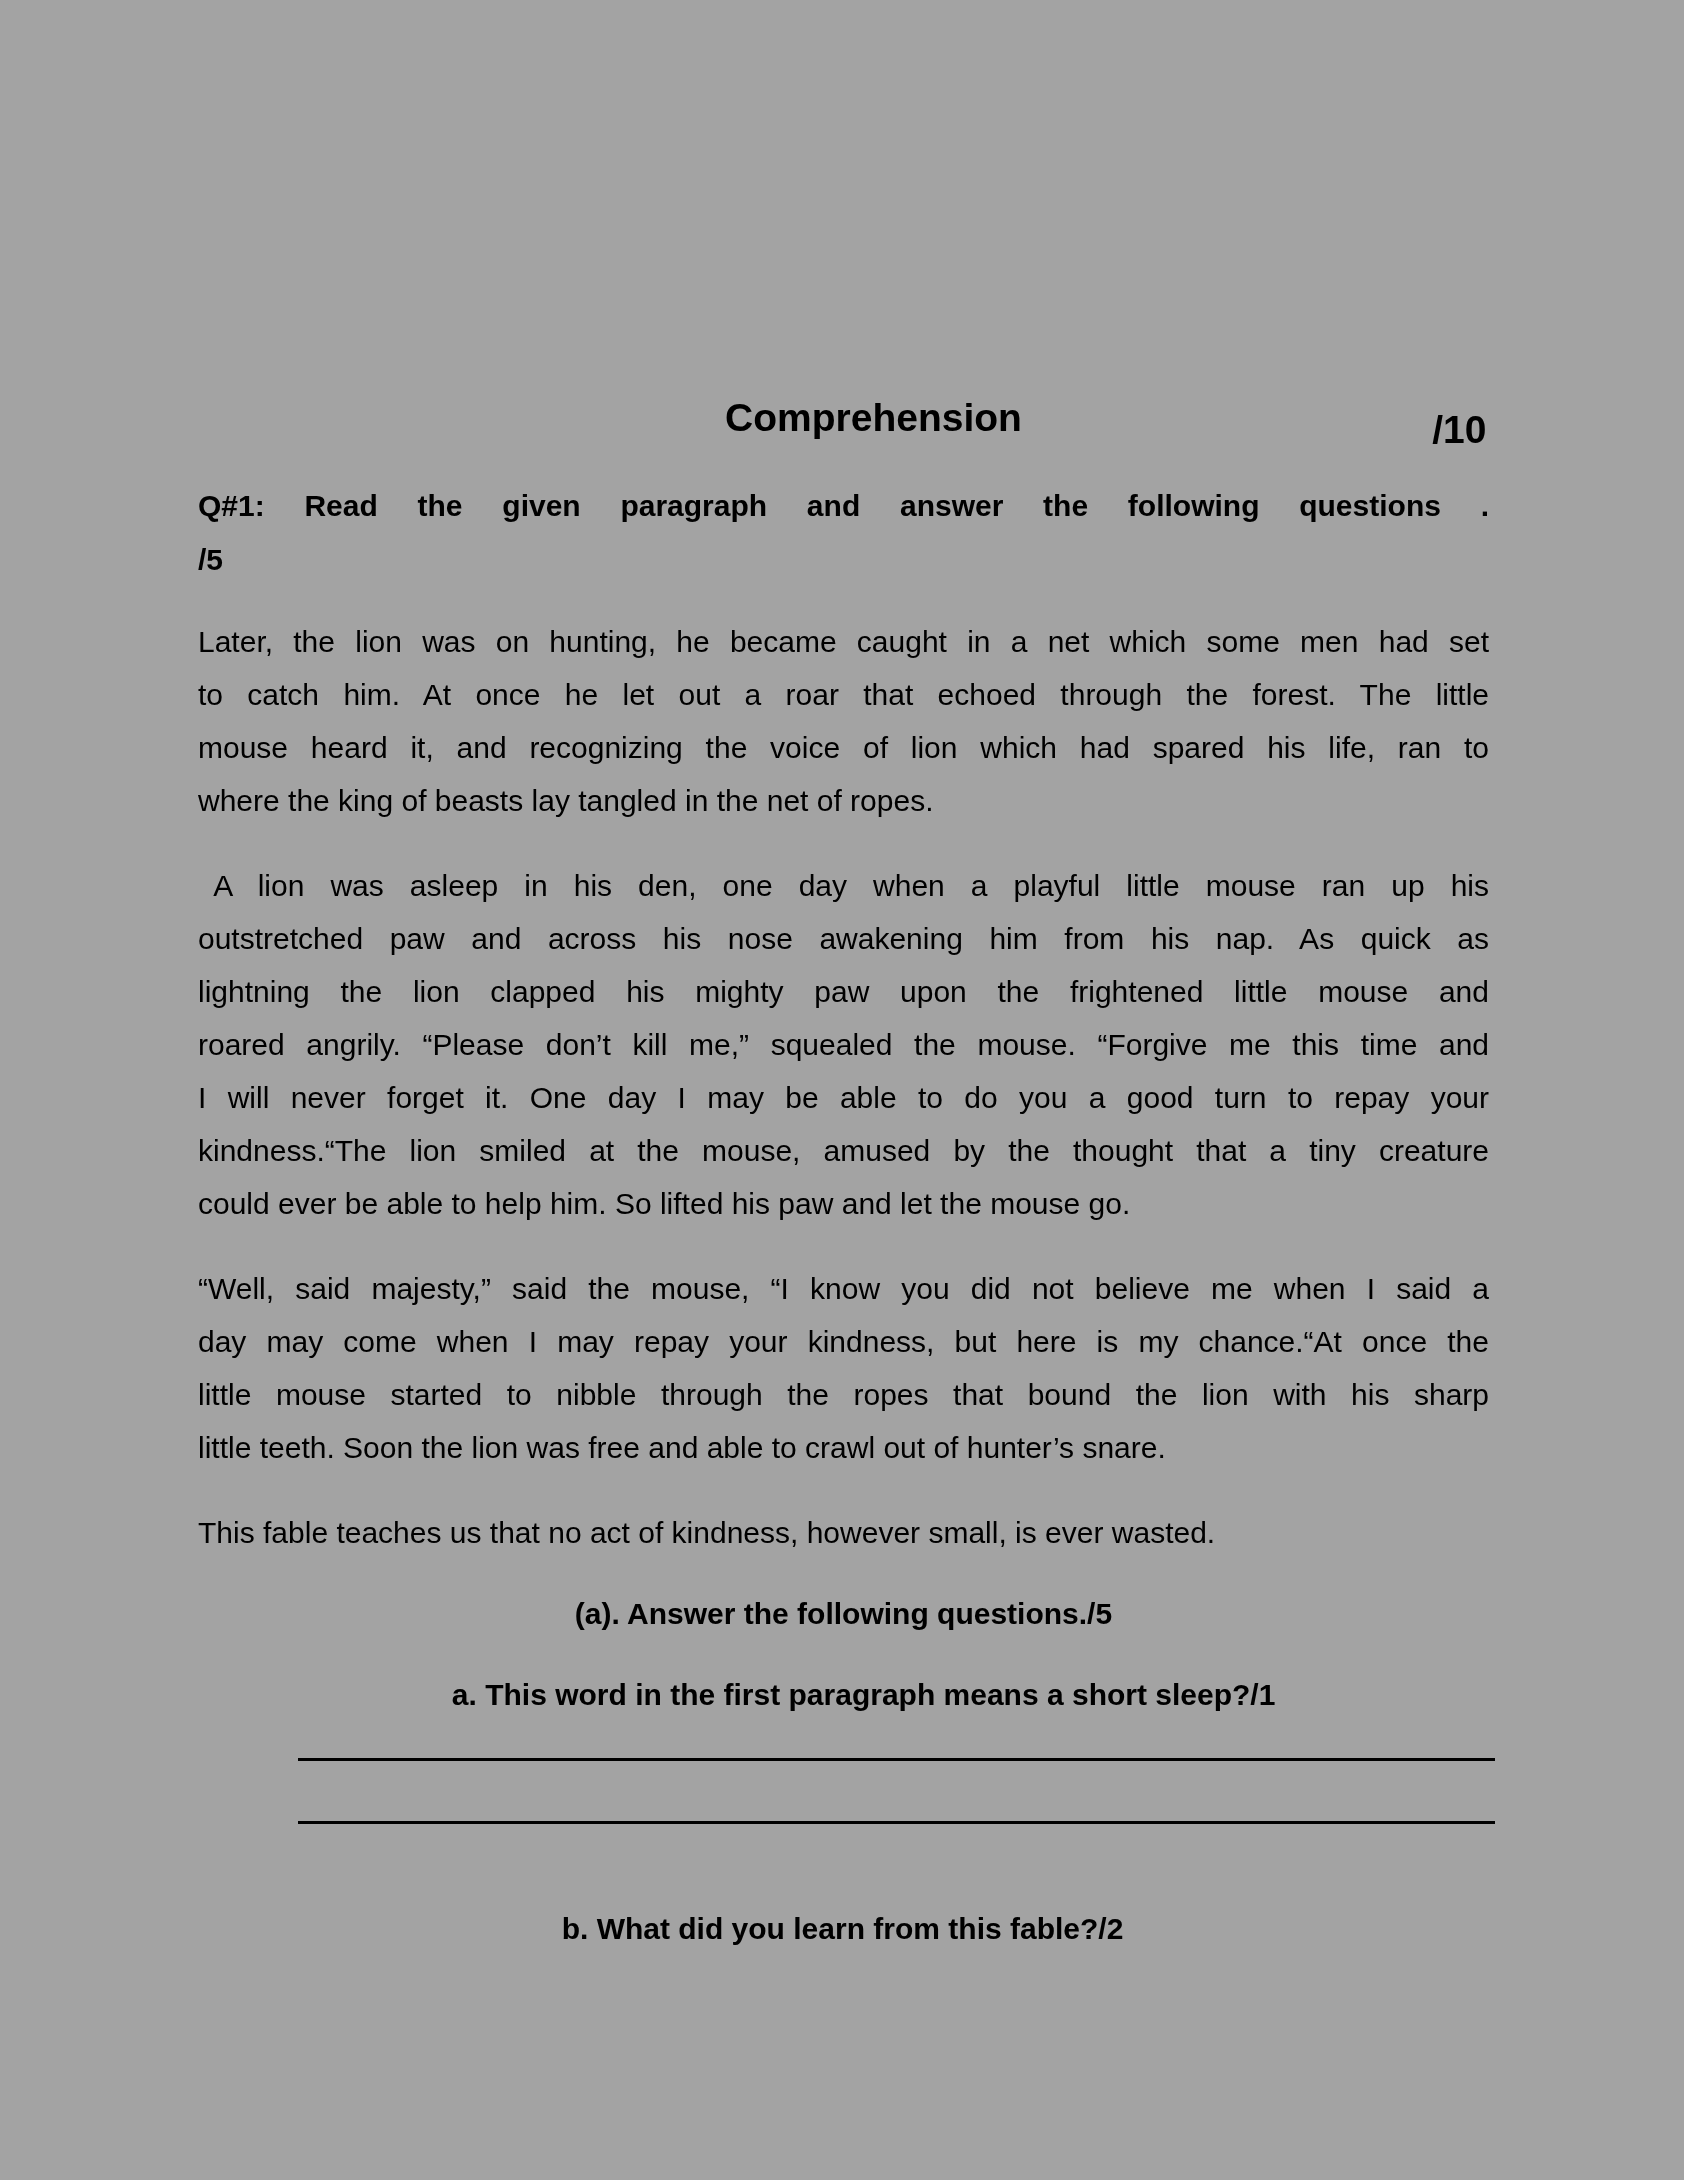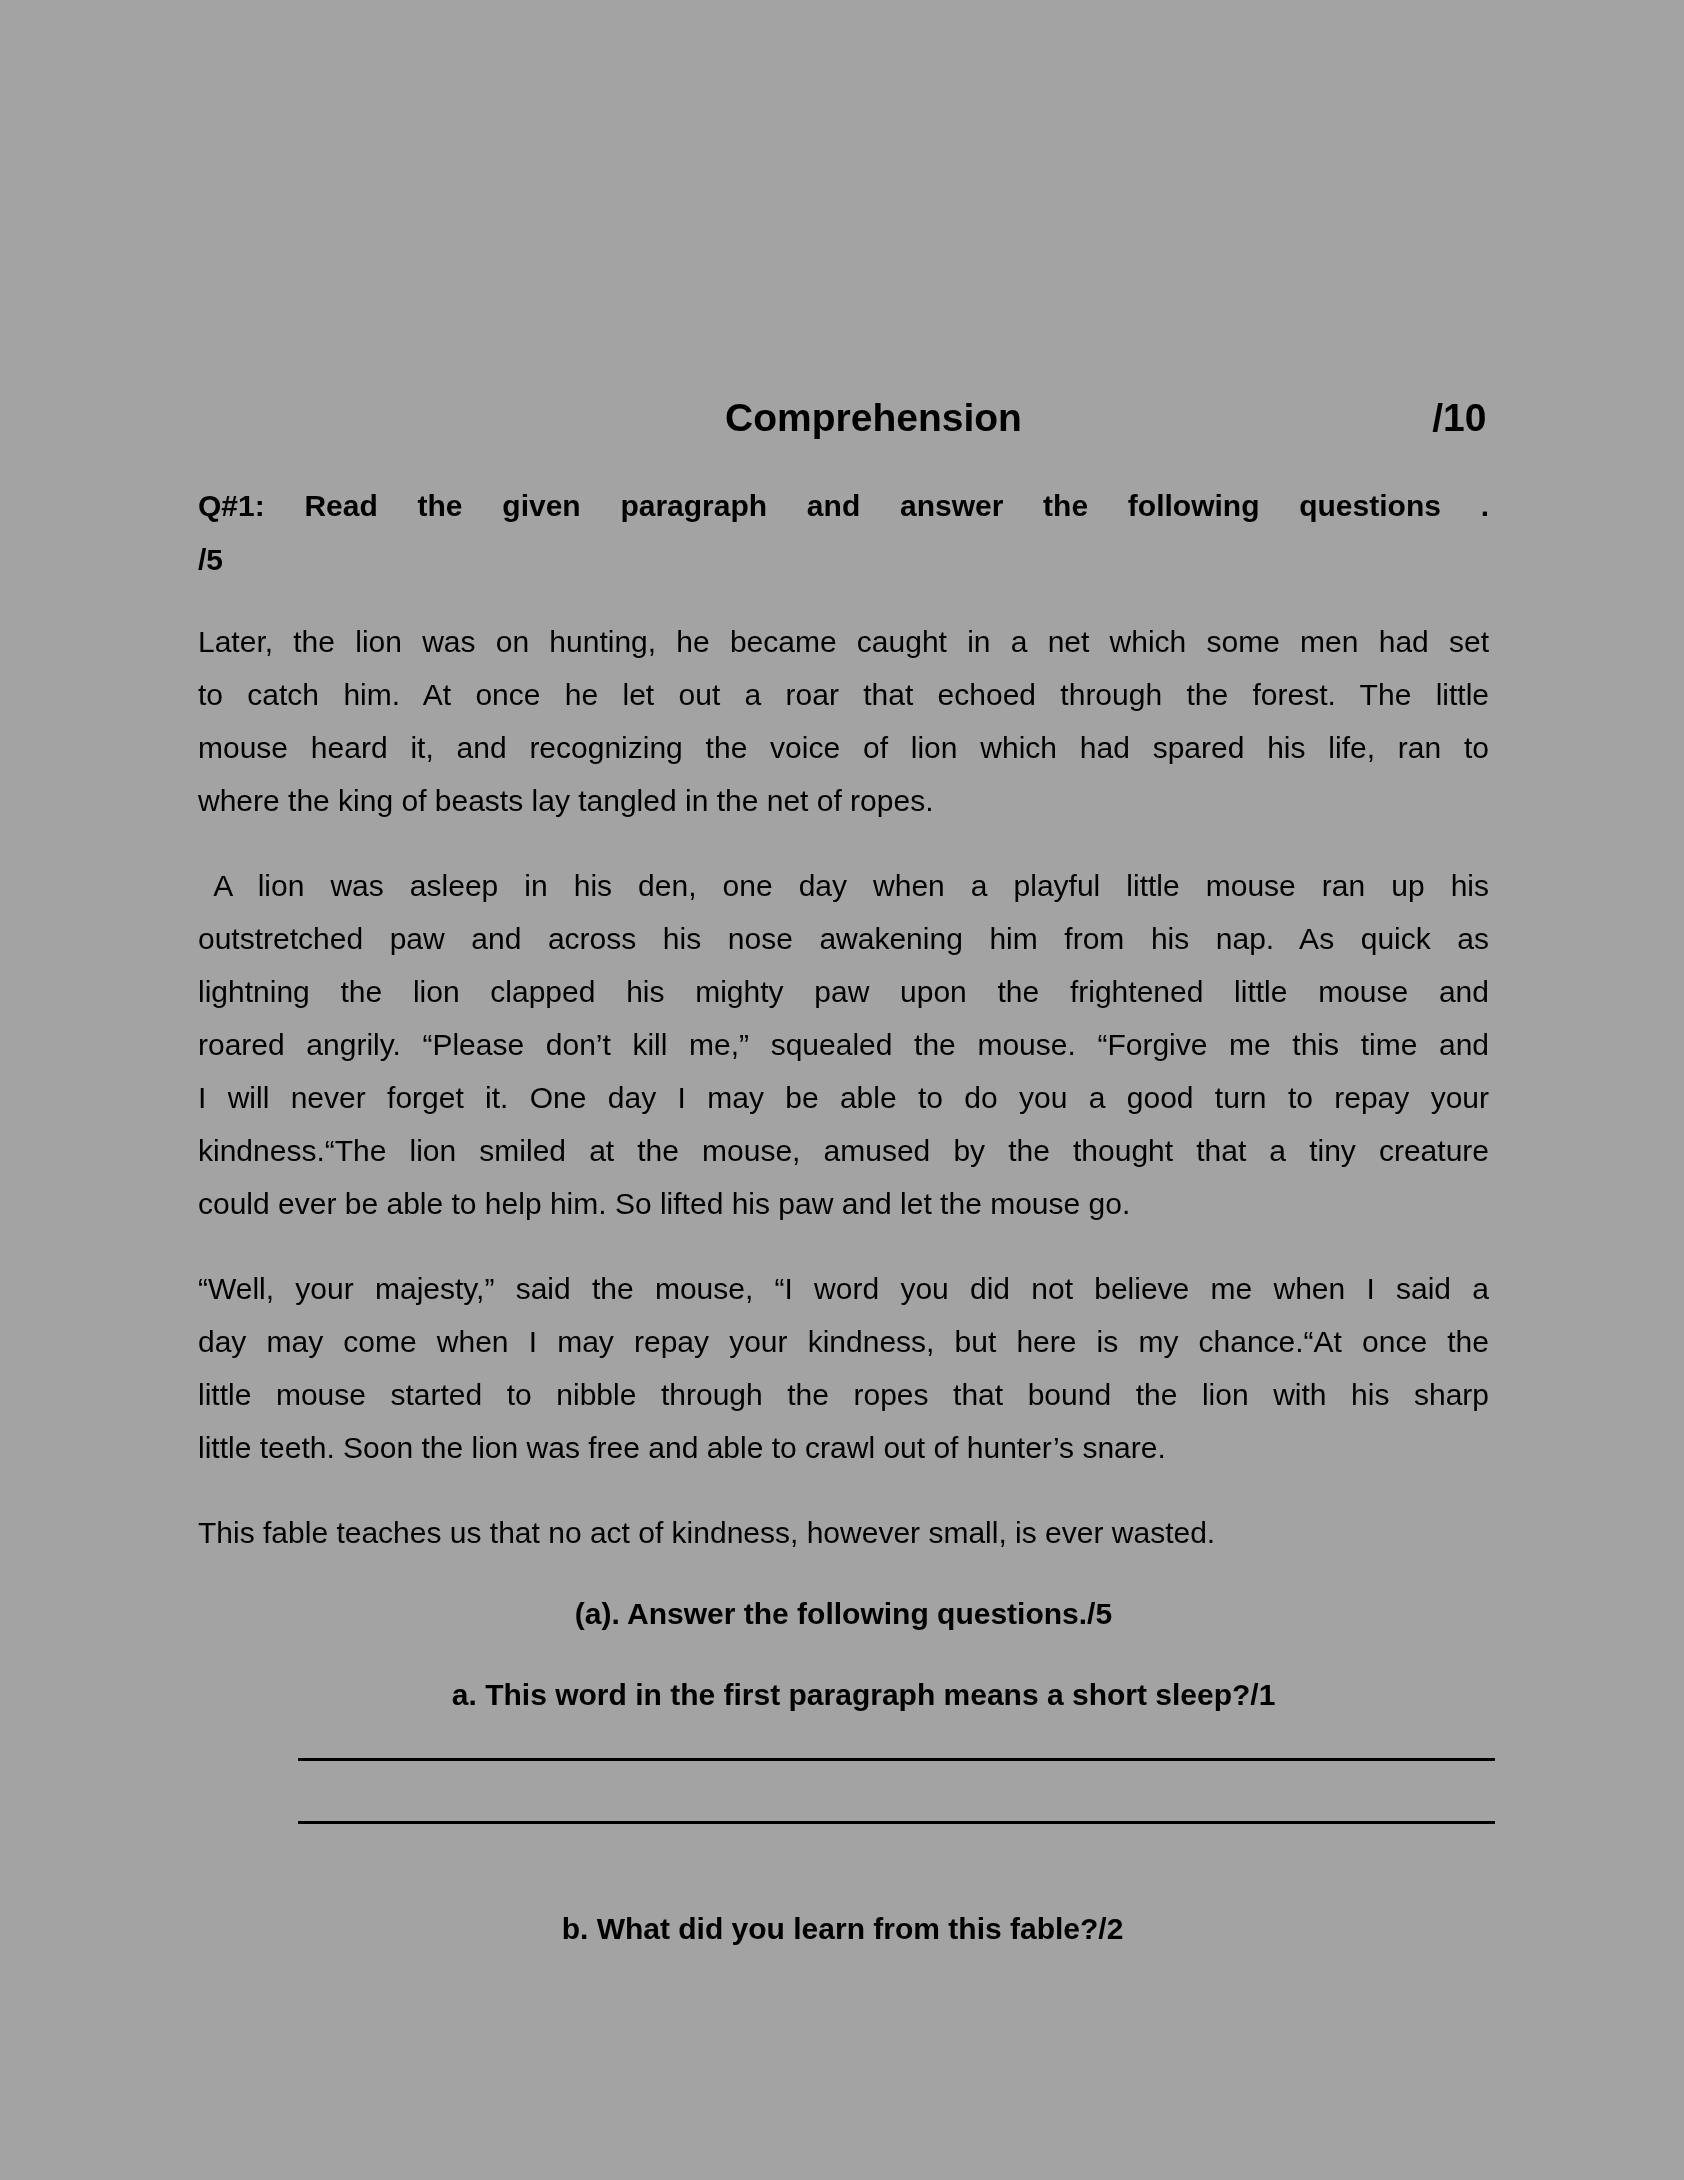--- a/index.html
+++ b/index.html
@@ -9,21 +9,21 @@
     background:#a3a3a3;
     box-sizing:border-box;
     padding:394px 196px 0 198px;
     overflow:hidden;
     font-family:"Liberation Sans", sans-serif;
     color:#000;
   }
   
   .title-row { position:relative; height:48px; font-size:39px; font-weight:bold; line-height:48px; }
   .title { position:absolute; left:calc(50% + 30px); transform:translateX(-50%); white-space:nowrap; }
-  .title-score { position:absolute; right:2.6px; top:0; }
+  .title-score { position:absolute; right:2.6px; top:12px; }
   
   .q1-heading { margin-top:37px; font-weight:bold; font-size:30px; line-height:54px; }
   .jline { text-align:justify; text-align-last:justify; }
   .plain-line { text-align:left; }
   
   .passage { margin-top:28px; font-size:30px; line-height:53px; }
   .para { margin-top:32px; }
   .para:first-child { margin-top:0; }
   .para .jline.jlast { text-align-last:left; }
   .para .indent { text-indent:15.3px; }
@@ -67,21 +67,21 @@
       <div class="para">
         <div class="jline indent">A lion was asleep in his den, one day when a playful little mouse ran up his</div>
         <div class="jline">outstretched paw and across his nose awakening him from his nap. As quick as</div>
         <div class="jline">lightning the lion clapped his mighty paw upon the frightened little mouse and</div>
         <div class="jline">roared angrily. “Please don’t kill me,” squealed the mouse. “Forgive me this time and</div>
         <div class="jline">I will never forget it. One day I may be able to do you a good turn to repay your</div>
         <div class="jline">kindness.“The lion smiled at the mouse, amused by the thought that a tiny creature</div>
         <div class="jline jlast">could ever be able to help him. So lifted his paw and let the mouse go.</div>
       </div>
       <div class="para">
-        <div class="jline">“Well, your majesty,” said the mouse, “I word you did not believe me when I said a</div>
+        <div class="jline">“Well, said majesty,” said the mouse, “I know you did not believe me when I said a</div>
         <div class="jline">day may come when I may repay your kindness, but here is my chance.“At once the</div>
         <div class="jline">little mouse started to nibble through the ropes that bound the lion with his sharp</div>
         <div class="jline jlast">little teeth. Soon the lion was free and able to crawl out of hunter’s snare.</div>
       </div>
       <div class="para">
         <div class="jline jlast">This fable teaches us that no act of kindness, however small, is ever wasted.</div>
       </div>
     </section>
 
   <div class="row section-a">

